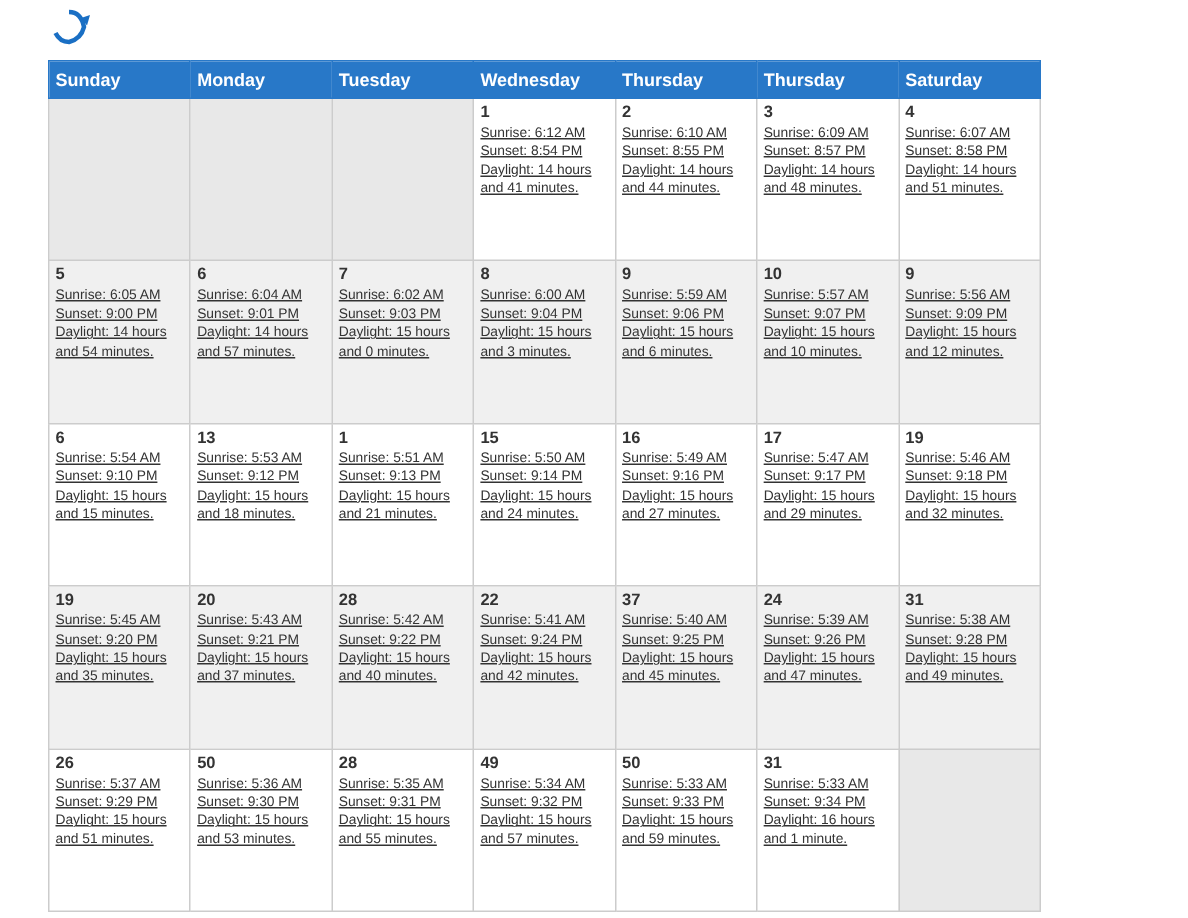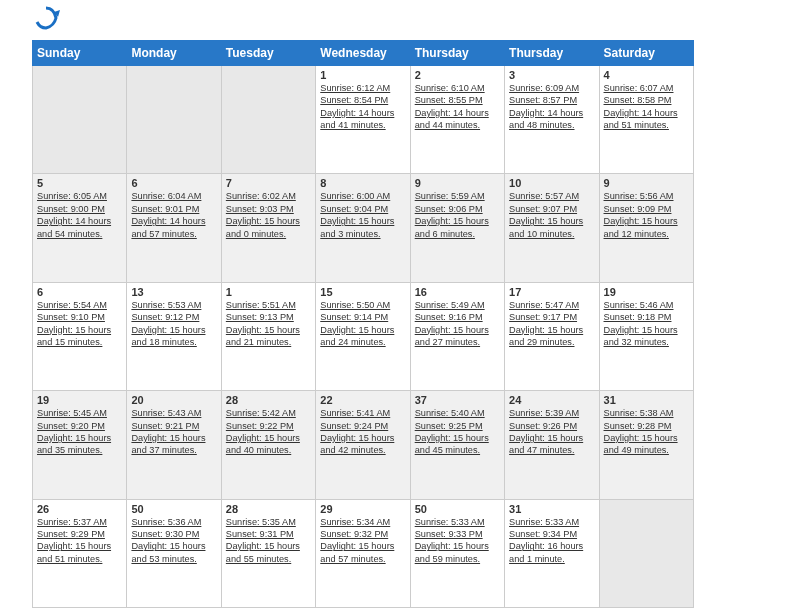--- a/index.html
+++ b/index.html
@@ -248,21 +248,21 @@
           </td>
           <td>
             <span class="day-number">50</span>
             <div class="day-info">Sunrise: 5:36 AM<br>Sunset: 9:30 PM<br>Daylight: 15 hours<br>and 53 minutes.</div>
           </td>
           <td>
             <span class="day-number">28</span>
             <div class="day-info">Sunrise: 5:35 AM<br>Sunset: 9:31 PM<br>Daylight: 15 hours<br>and 55 minutes.</div>
           </td>
           <td>
-            <span class="day-number">29</span>
+            <span class="day-number">49</span>
             <div class="day-info">Sunrise: 5:34 AM<br>Sunset: 9:32 PM<br>Daylight: 15 hours<br>and 57 minutes.</div>
           </td>
           <td>
             <span class="day-number">50</span>
             <div class="day-info">Sunrise: 5:33 AM<br>Sunset: 9:33 PM<br>Daylight: 15 hours<br>and 59 minutes.</div>
           </td>
           <td>
             <span class="day-number">31</span>
             <div class="day-info">Sunrise: 5:33 AM<br>Sunset: 9:34 PM<br>Daylight: 16 hours<br>and 1 minute.</div>
           </td>

